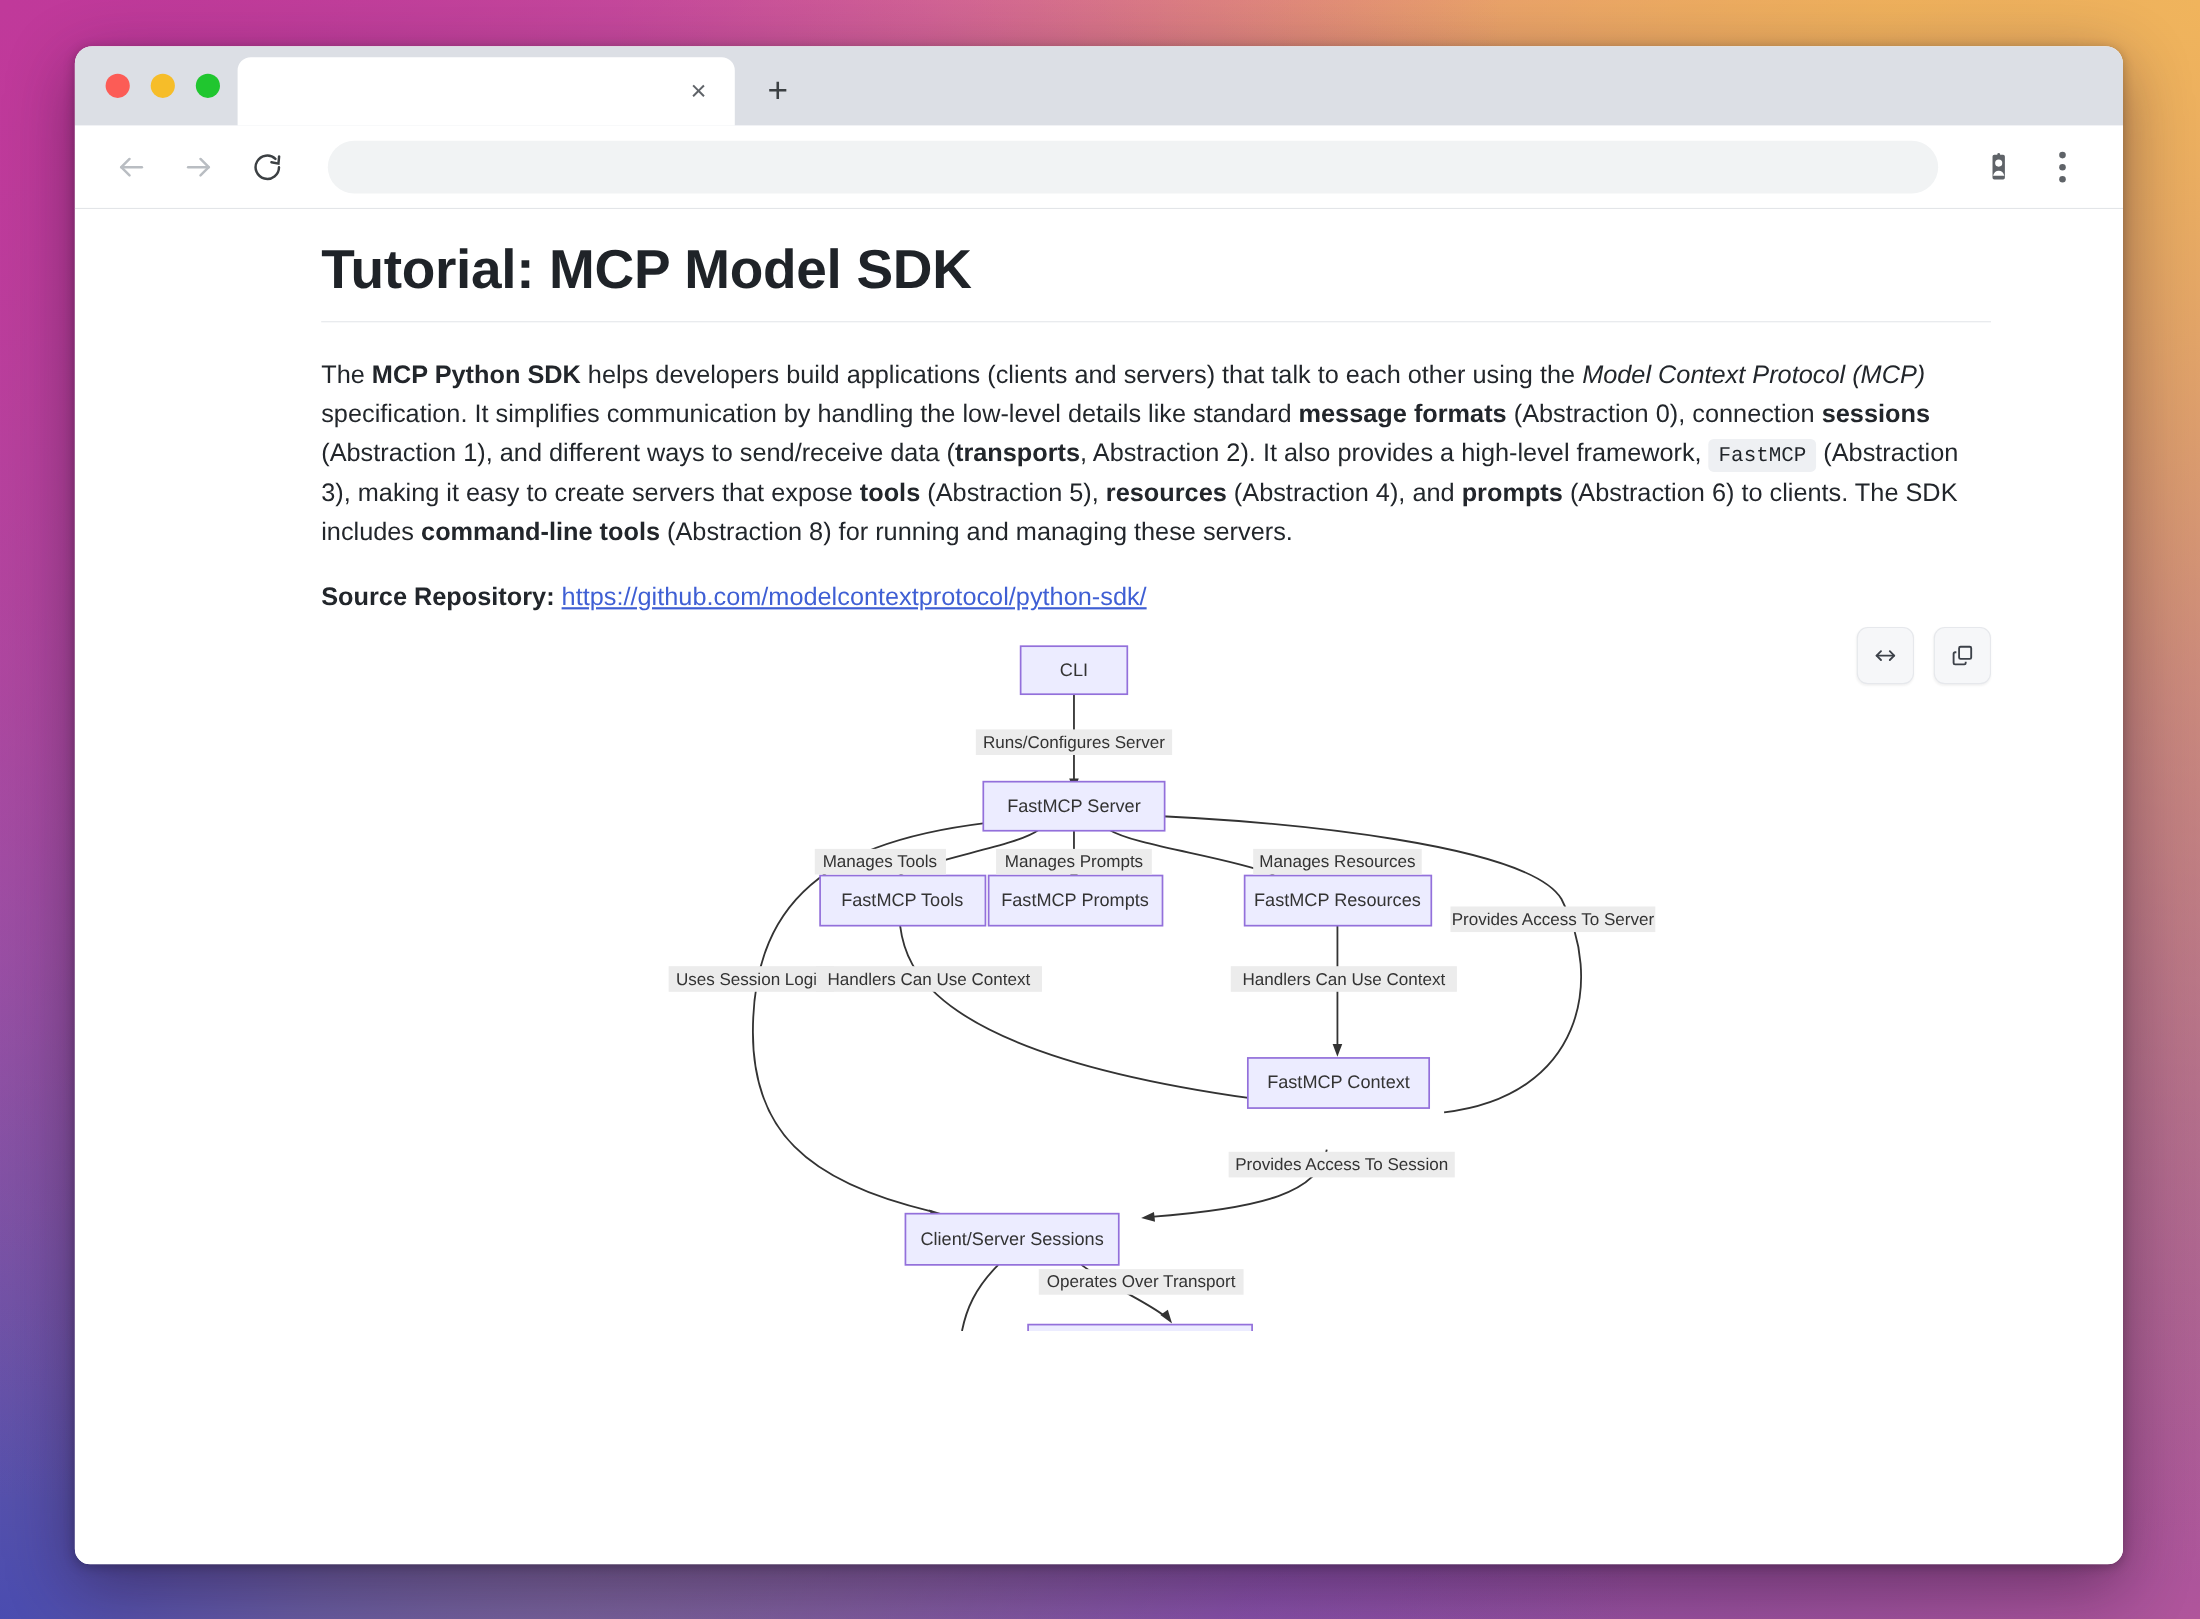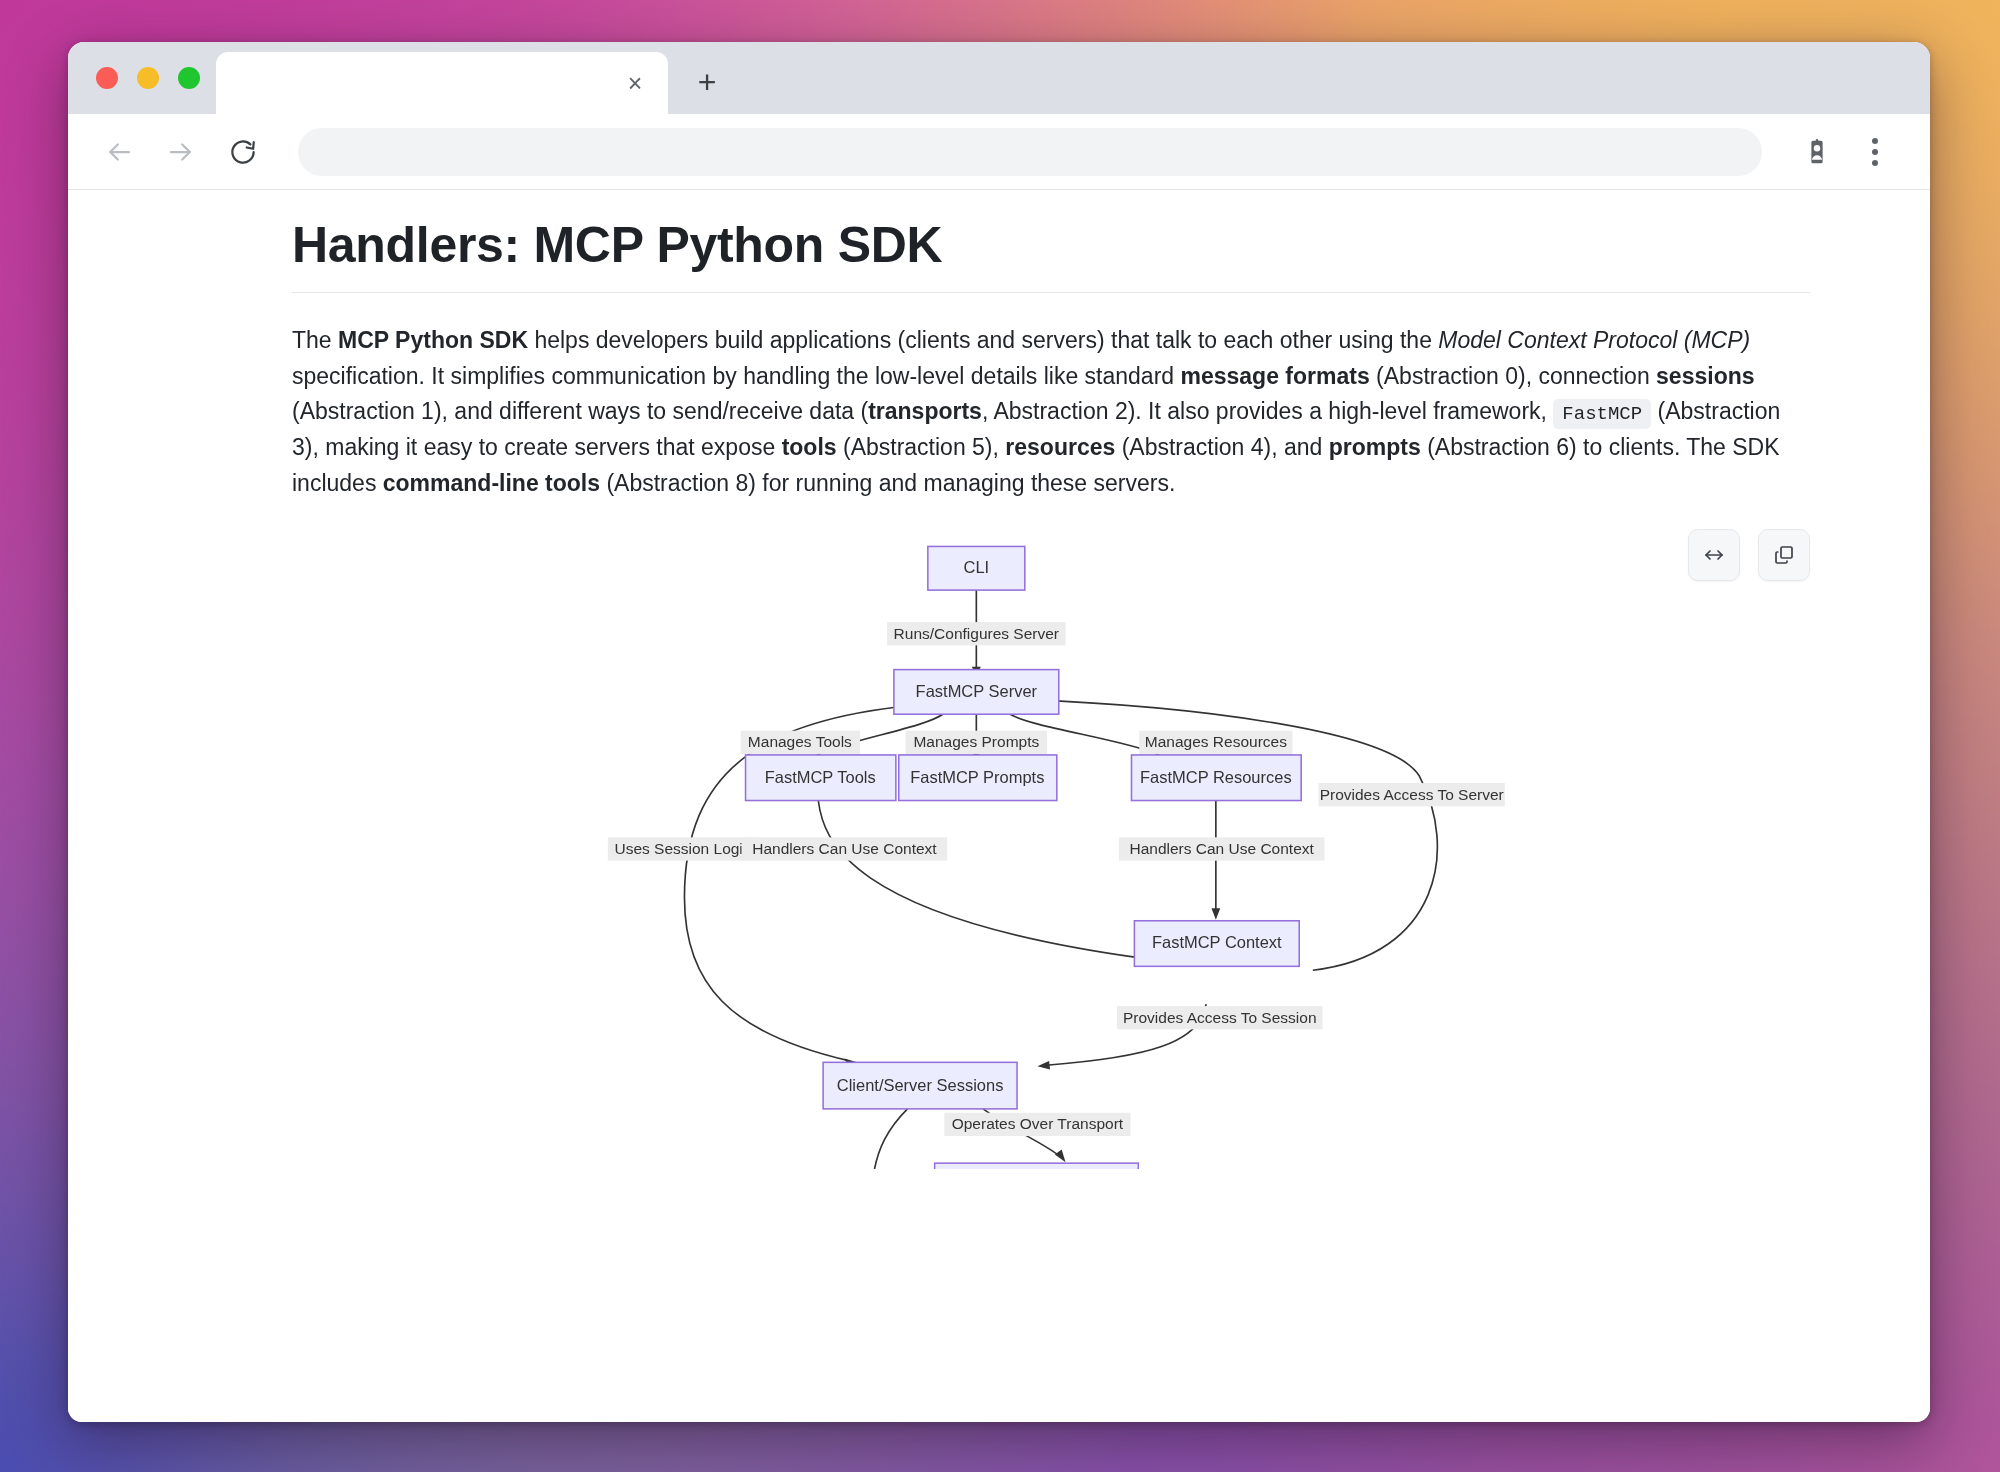--- a/index.html
+++ b/index.html
@@ -297,25 +297,26 @@
           <i></i>
           <i></i>
           <i></i>
         </span>
     </div>
   </div>
 
   <div class="page">
     <div class="page-inner">
 
-      <h1 class="page-title">Handlers: MCP Python SDK</h1>
+      <h1 class="page-title">Tutorial: MCP Model SDK</h1>
 
 
       <p class="body-text"><span>The </span><b>MCP Python SDK</b><span> helps developers build applications (clients and servers) that talk to each other using the </span><i>Model Context Protocol (MCP)</i><span> specification. It simplifies communication by handling the low-level details like standard </span><b>message formats</b><span> (Abstraction 0), connection </span><b>sessions</b><span> (Abstraction 1), and different ways to send/receive data (</span><b>transports</b><span>, Abstraction 2). It also provides a high-level framework, </span><code class="inline-code">FastMCP</code><span> (Abstraction 3), making it easy to create servers that expose </span><b>tools</b><span> (Abstraction 5), </span><b>resources</b><span> (Abstraction 4), and </span><b>prompts</b><span> (Abstraction 6) to clients. The SDK includes </span><b>command-line tools</b><span> (Abstraction 8) for running and managing these servers.</span></p>
 
+      <p class="source-repo"><b>Source Repository: </b><a class="link" href="#">https://github.com/modelcontextprotocol/python-sdk/</a></p>
 
       <div class="diagram-wrap">
 
         <div class="diagram-tools">
           <div class="diagram-tool-btn">
             <svg width="24" height="24" viewBox="0 0 24 24" fill="none" stroke="#3c4149" stroke-width="1.7" stroke-linecap="round" stroke-linejoin="round">
               <line x1="4" y1="12" x2="20" y2="12"></line>
               <polyline points="8 8 4 12 8 16"></polyline>
               <polyline points="16 8 20 12 16 16"></polyline>
             </svg>

